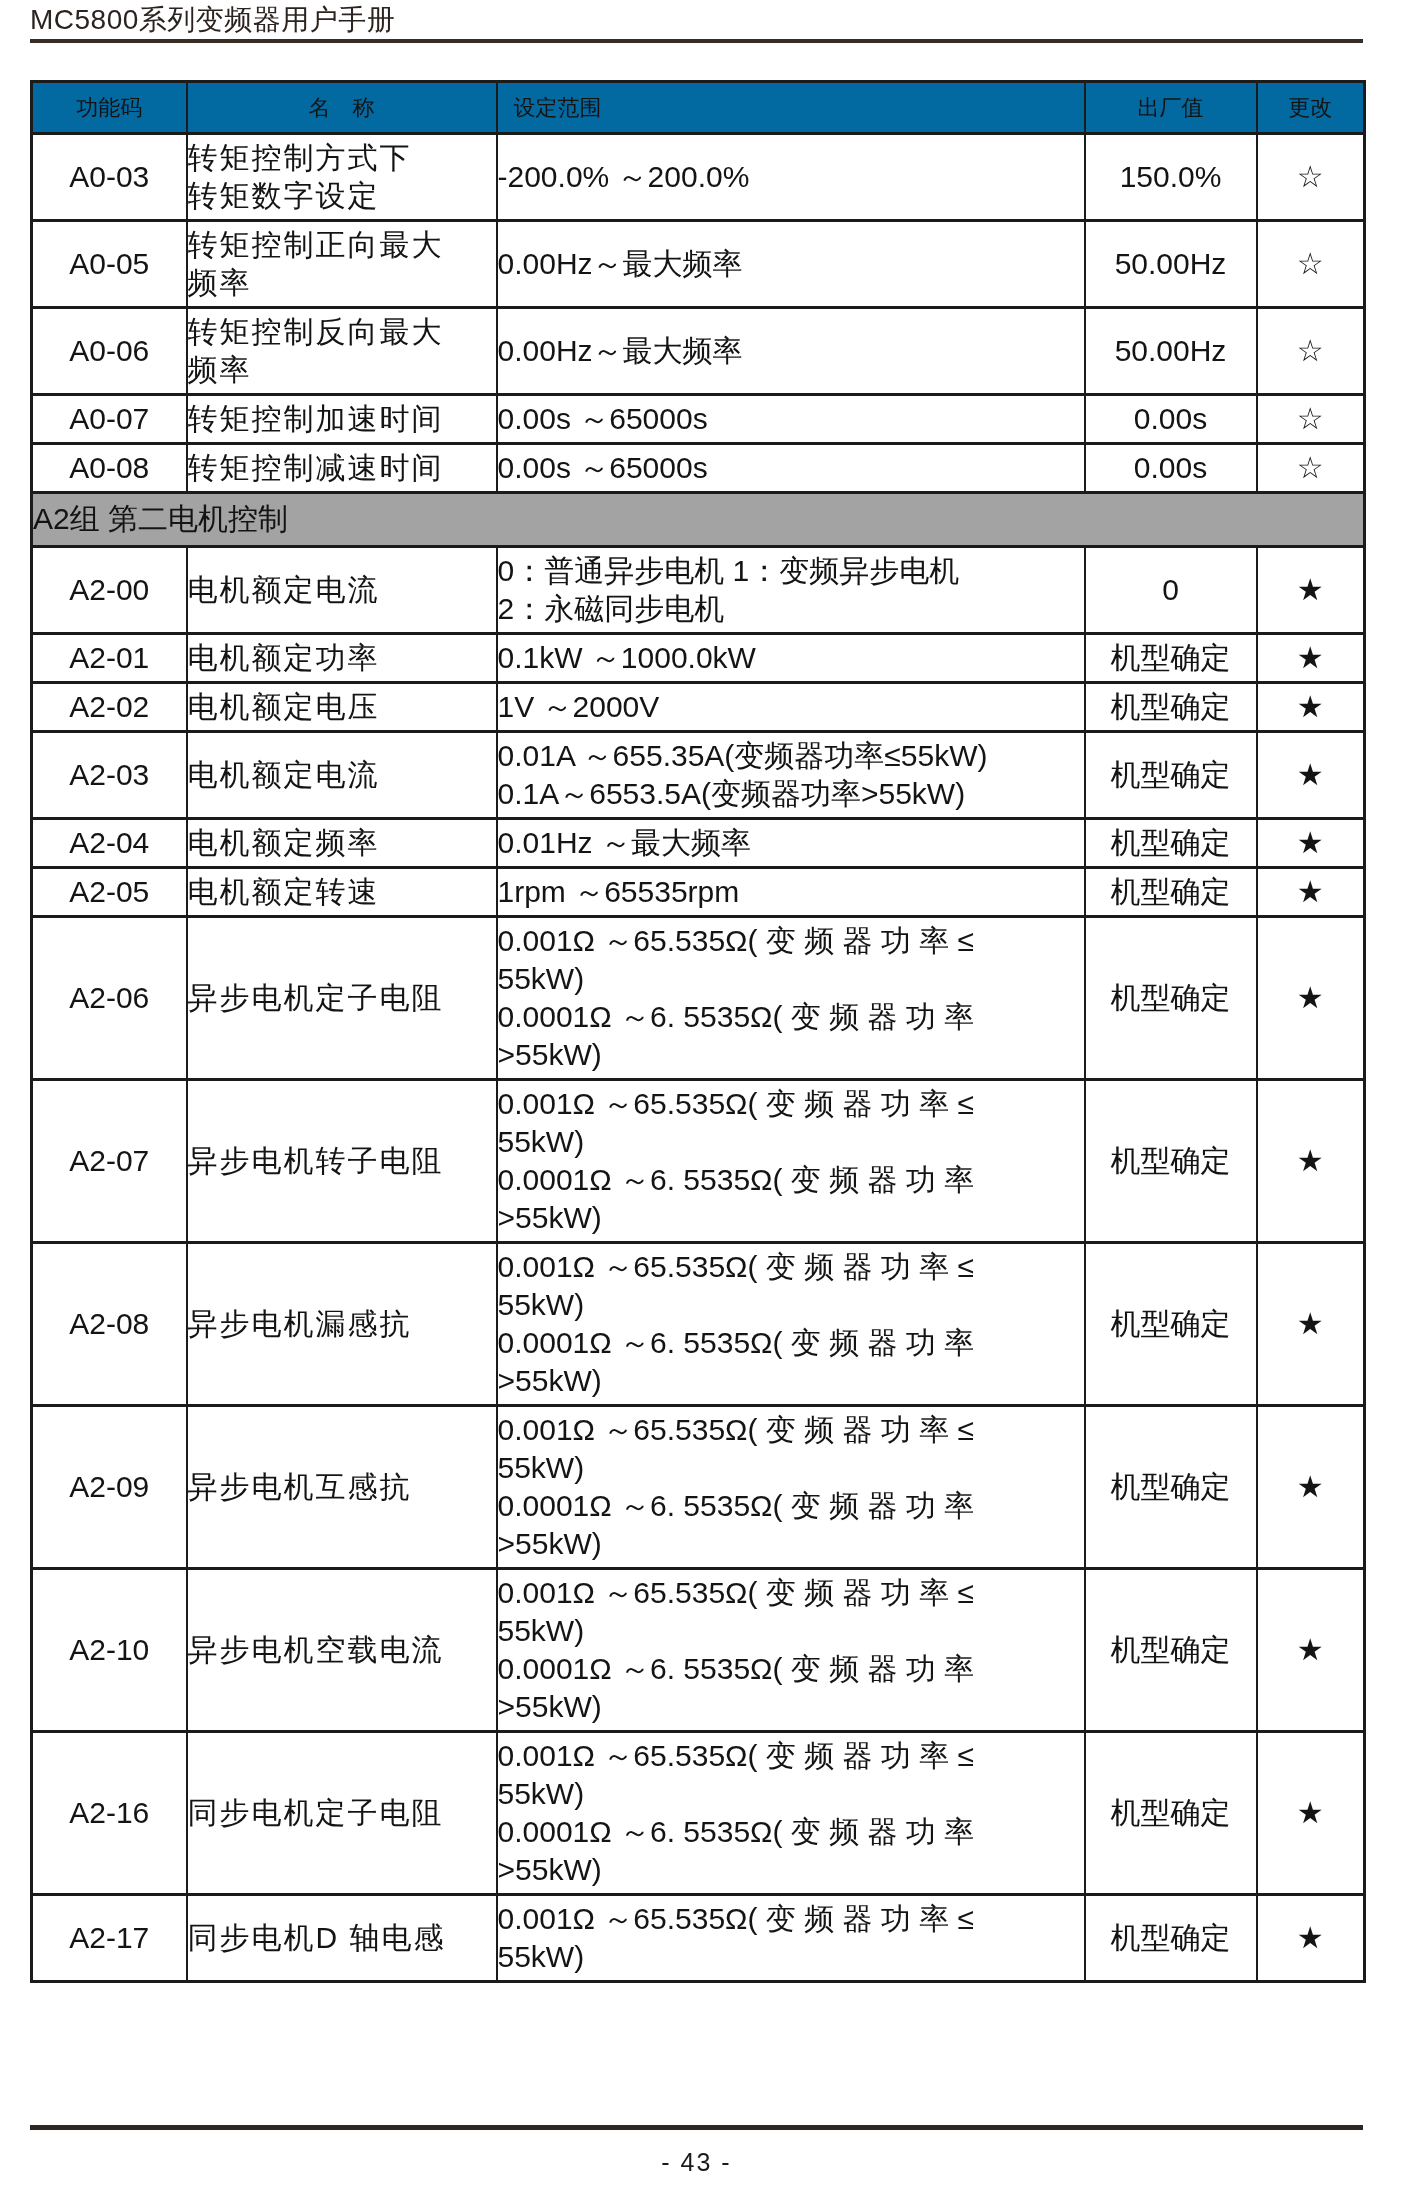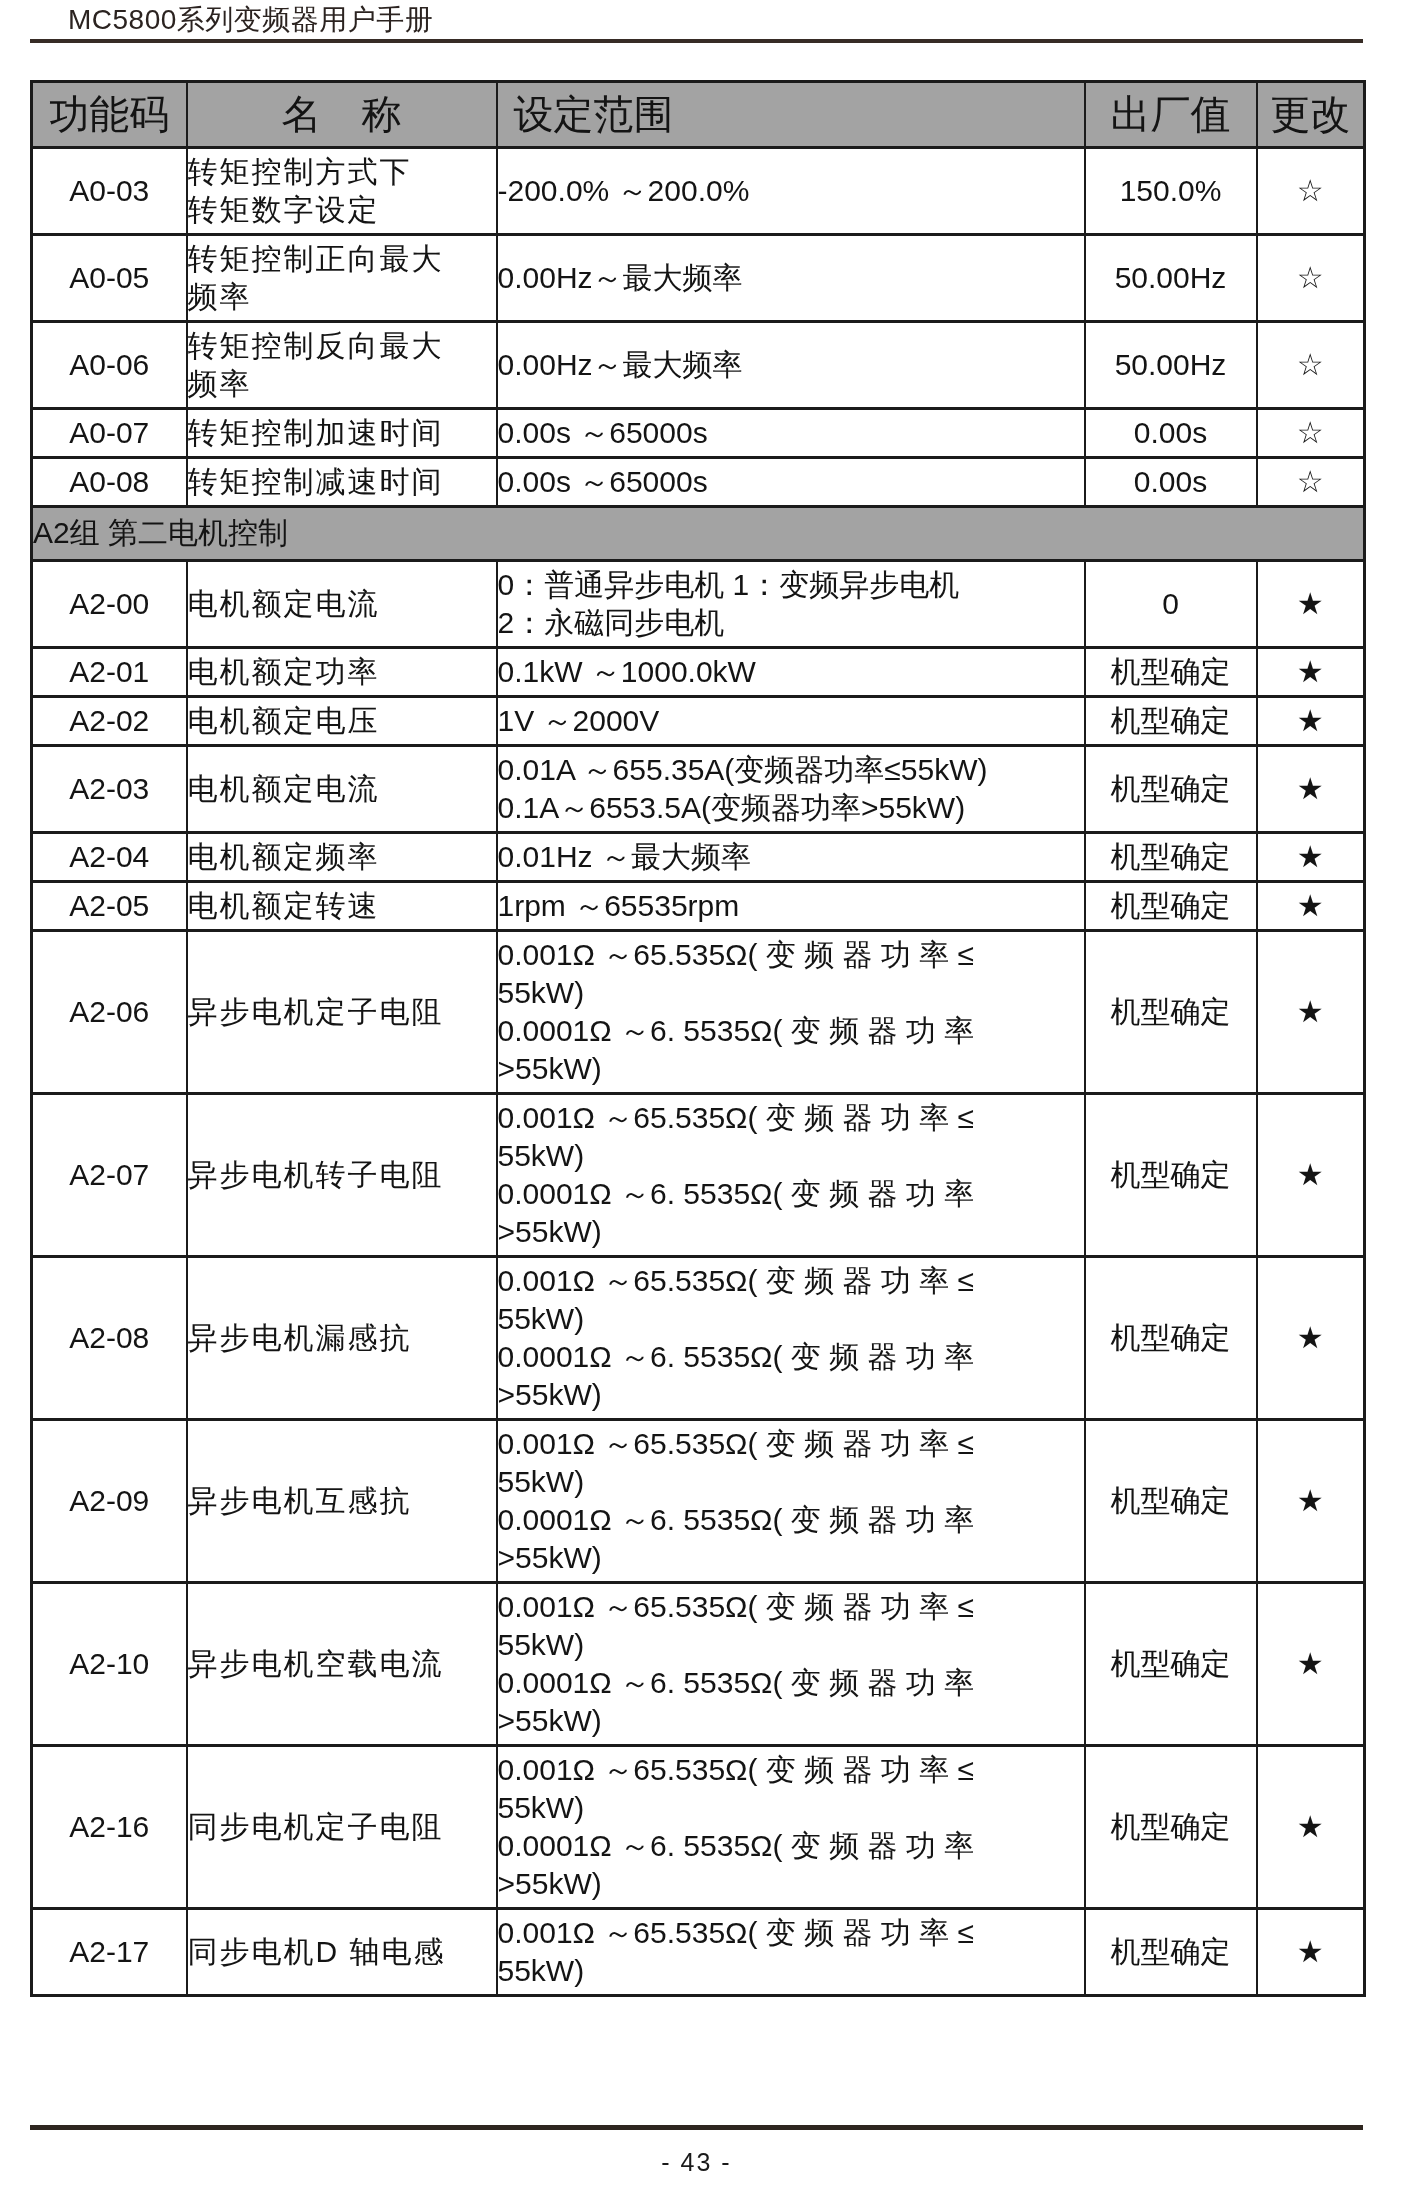--- a/index.html
+++ b/index.html
@@ -16,21 +16,20 @@
     position: relative;
     width: 1402px;
     height: 2185px;
     padding: 4px 39px 0 30px;
   }
   .doc-title {
     font-size: 28px;
     line-height: 32px;
     color: #2b2320;
     letter-spacing: 0.5px;
-    margin-left: 38px;
   }
   .title-rule {
     height: 4px;
     background: #372c26;
     margin-top: 3px;
     width: 1333px;
   }
   table.param-table {
     border-collapse: collapse;
     table-layout: fixed;
@@ -39,23 +38,23 @@
     border: 3px solid #1b1b1b;
   }
   .param-table th, .param-table td {
     border-left: 2px solid #1b1b1b;
     border-right: 2px solid #1b1b1b;
     border-top: 3px solid #1b1b1b;
     border-bottom: 3px solid #1b1b1b;
     vertical-align: middle;
   }
   .param-table thead th {
-    background: #a3a3a3;
+    background: #0369a1;
     font-weight: normal;
-    font-size: 40px;
+    font-size: 22px;
     height: 52px;
     text-align: center;
     padding: 4px 0;
   }
   .param-table thead th.col-range {
     text-align: left;
     padding-left: 16px;
   }
   .param-table td { font-size: 30px; padding: 4px 0; }
   .code-cell   { text-align: center; }

